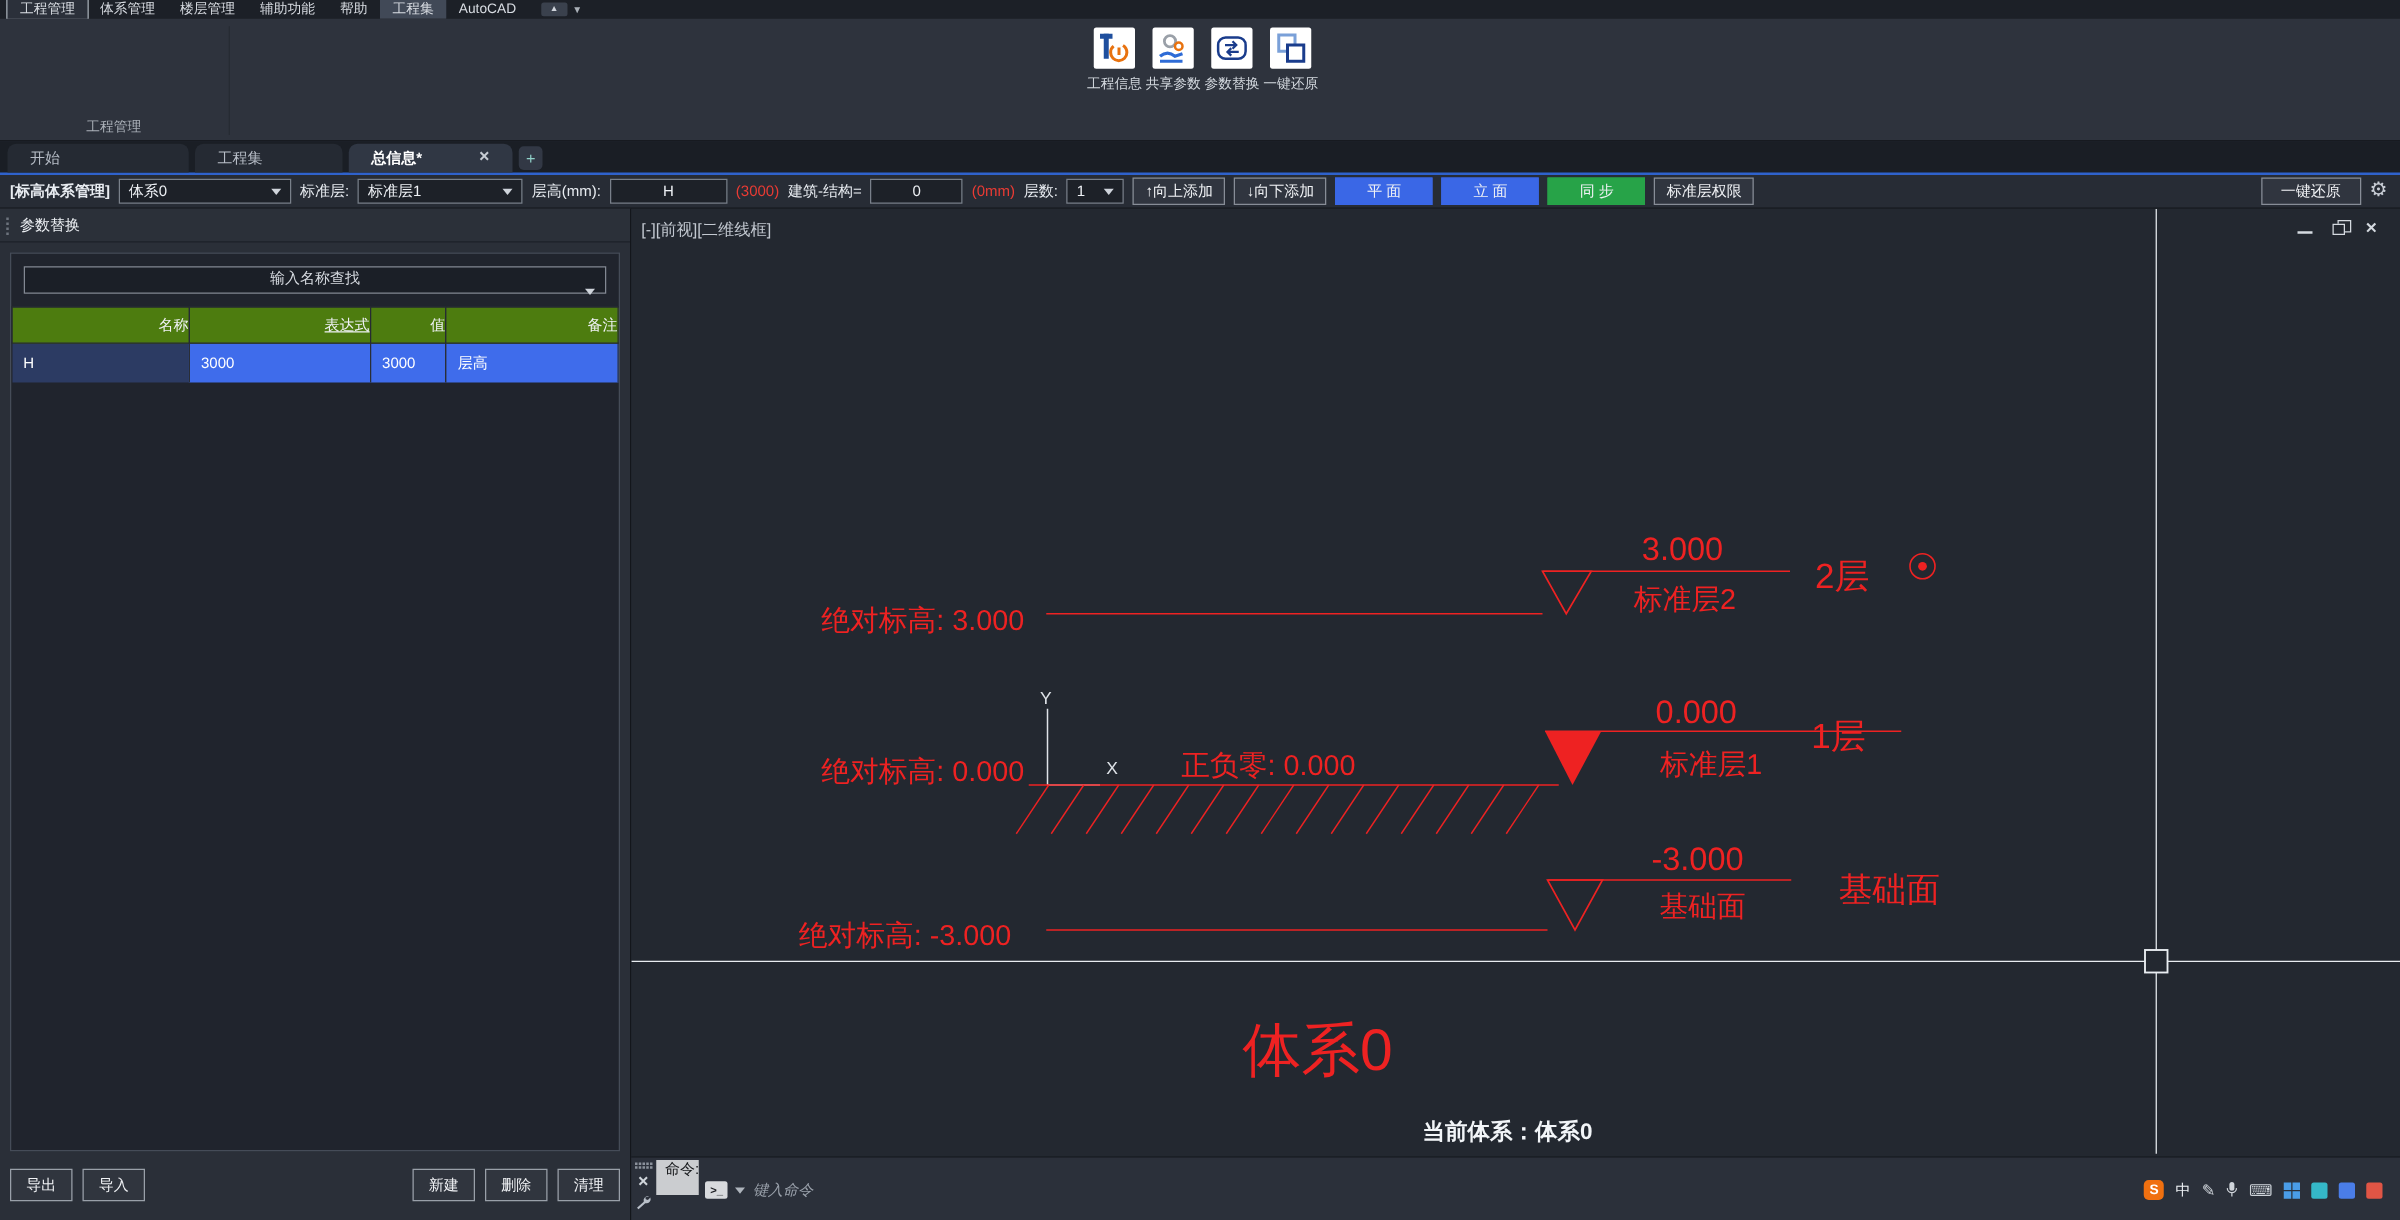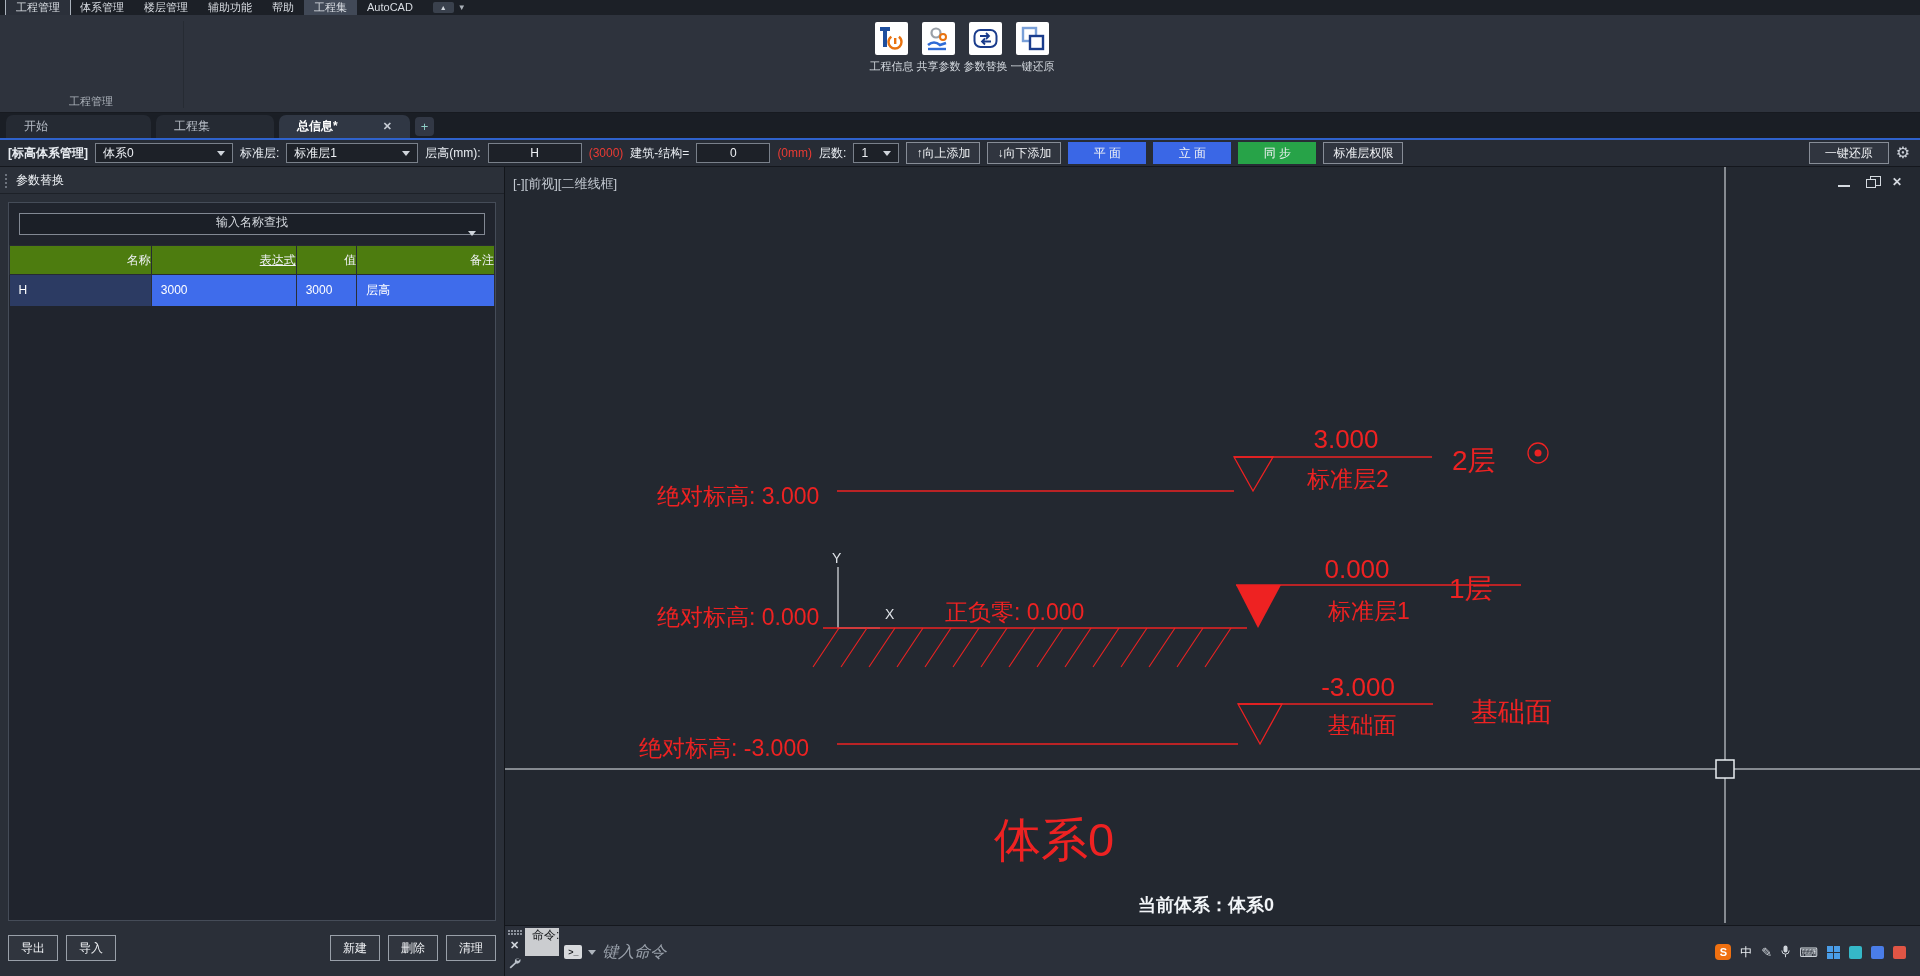--- a/index.html
+++ b/index.html
@@ -115,21 +115,21 @@
   .strip-close { position:absolute; top:13px; left:5px; color:#d0d5db; font-size:11px; font-weight:bold; }
   .strip-wrench { position:absolute; bottom:3px; left:3px; }
   .cmd-right { flex:1; display:flex; padding:2px 2px 0 0; min-width:0; }
   .cmd-history { height:28px; flex:none; background:#cbcdd0; color:#16181b; font-size:12px;
     line-height:13px; padding:1px 0 0 7px; cursor:text; }
   .cmd-input-row { flex:1; display:flex; align-items:center; gap:6px; padding-left:5px; }
   .prompt-box { width:18px; height:14px; background:#d8dadd; color:#1c1e22; font-size:9px;
     font-weight:bold; text-align:center; line-height:14px; border-radius:2px; }
   .prompt-caret { width:0; height:0; border-left:4px solid transparent; border-right:4px solid transparent;
     border-top:5px solid #aeb4bc; }
-  .cmd-placeholder { color:#9aa1ab; font-size:16px; font-style:italic; }
+  .cmd-placeholder { color:#9aa1ab; font-size:12px; font-style:italic; }
   .tray { margin-left:auto; margin-right:12px; display:flex; align-items:center; gap:9px; }
   .tray-sogou { width:16px; height:16px; border-radius:4px; background:#f07010; color:#fff;
     font-size:11px; font-weight:bold; text-align:center; line-height:16px; }
   .tray-zh { color:#eef1f5; font-size:12px; }
   .tray-glyph { color:#cfd4da; font-size:13px; line-height:1; }
   .tray-grid { width:13px; height:13px; display:grid; grid-template-columns:1fr 1fr; gap:1px; }
   .tray-grid i { background:#4a9de8; }
   .tray-sq-cyan { width:13px; height:13px; background:#35b8c8; border-radius:2px; }
   .tray-sq-blue { width:13px; height:13px; background:#4a7de8; border-radius:2px; }
   .tray-sq-red { width:13px; height:13px; background:#e05545; border-radius:2px; }

